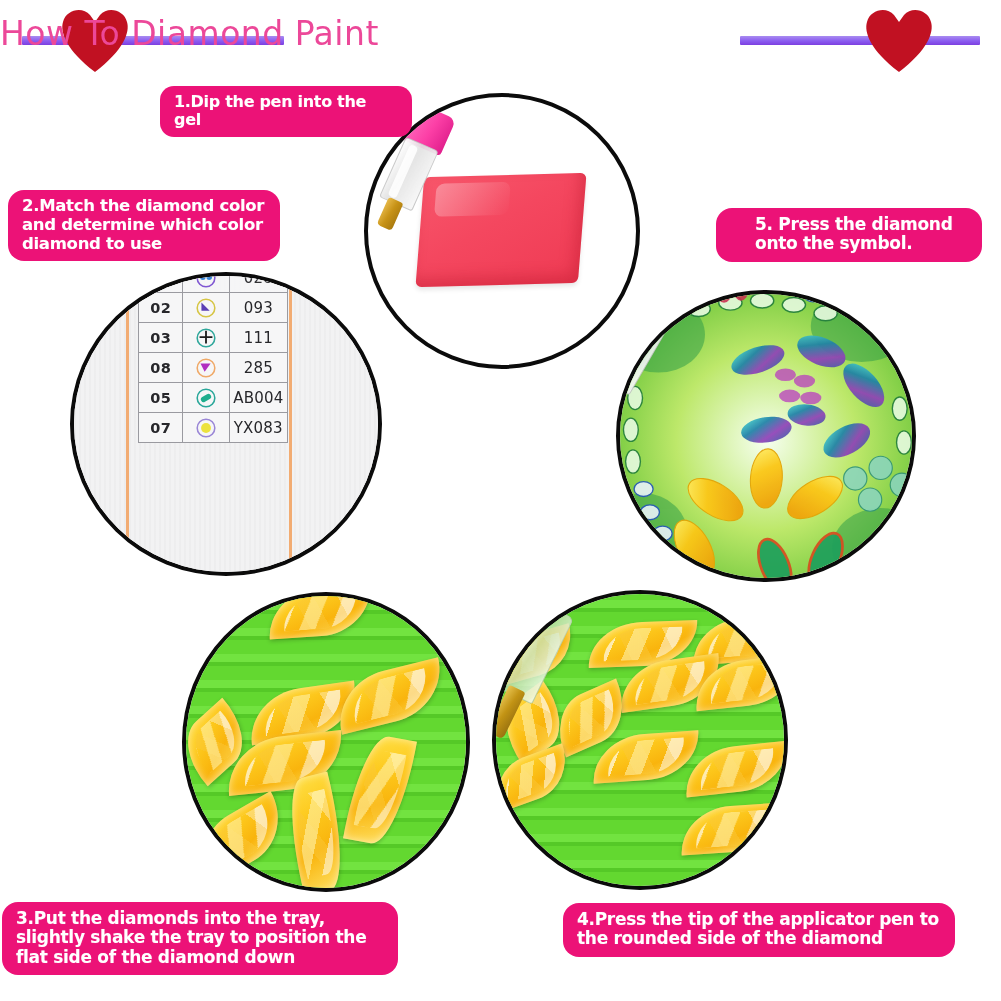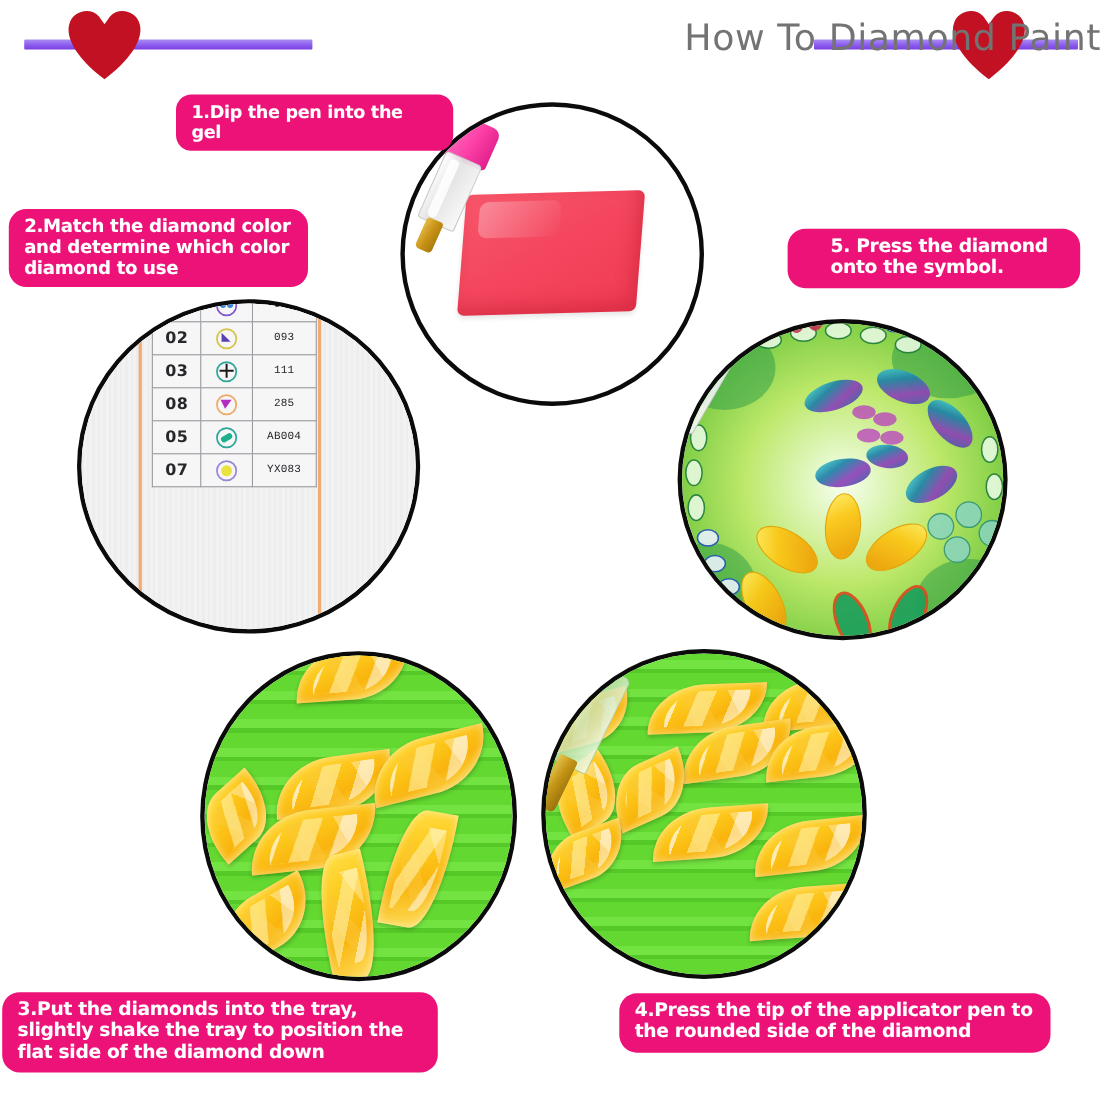--- a/index.html
+++ b/index.html
@@ -18,24 +18,24 @@
     position:absolute; height:9px; border-radius:1px;
     background:linear-gradient(180deg,#a98cf0 0%,#8b5cf0 55%,#7c3fe0 100%);
   }
   .hdr-rule.left  { left:22px;  top:36px; width:262px; }
   .hdr-rule.right { left:740px; top:36px; width:240px; }
   .heart { position:absolute; width:74px; height:68px; }
   .heart.left  { left:58px;  top:6px; }
   .heart.right { left:862px; top:6px; }
   .title {
     position:absolute; left:0; top:14px; width:1001px;
-    text-align:right;
+    text-align:left;
     font-family:"DejaVu Sans", sans-serif;
     font-size:33px; font-weight:400; letter-spacing:.5px;
-    color:#737373;
+    color:#ec4899;
     z-index:4;
   }
 
   
   .label {
     position:absolute;
     background:#ec1277;
     border-radius:16px;
     color:#ffffff;
     font-family:"DejaVu Sans", sans-serif;
@@ -123,21 +123,21 @@
     font-family:"DejaVu Sans", sans-serif;
   }
   .tbl td {
     border:1px solid #9a9aa0;
     height:30px; padding:0 2px;
     text-align:center; vertical-align:middle;
     font-size:13px; color:#27272b; background:#f6f6f7;
   }
   .tbl td.c-num  { width:44px; font-size:14.5px; letter-spacing:.4px;font-weight:bold; }
   .tbl td.c-sym  { width:46px; }
-  .tbl td.c-code { width:58px; font-size:10px; letter-spacing:.2px;font-family:Liberation Mono, monospace; }
+  .tbl td.c-code { width:58px; font-size:15px; letter-spacing:.2px; }
   .sym { display:inline-block; width:22px; height:22px; vertical-align:middle; }
 
   
   .canvas-art { position:absolute; inset:-8%; }
   .pen5 {
     position:absolute; left:24px; top:-6px; width:46px; height:160px;
     transform:rotate(30deg); transform-origin:50% 0;
     z-index:5;
   }
   .pen5 .barrel {

